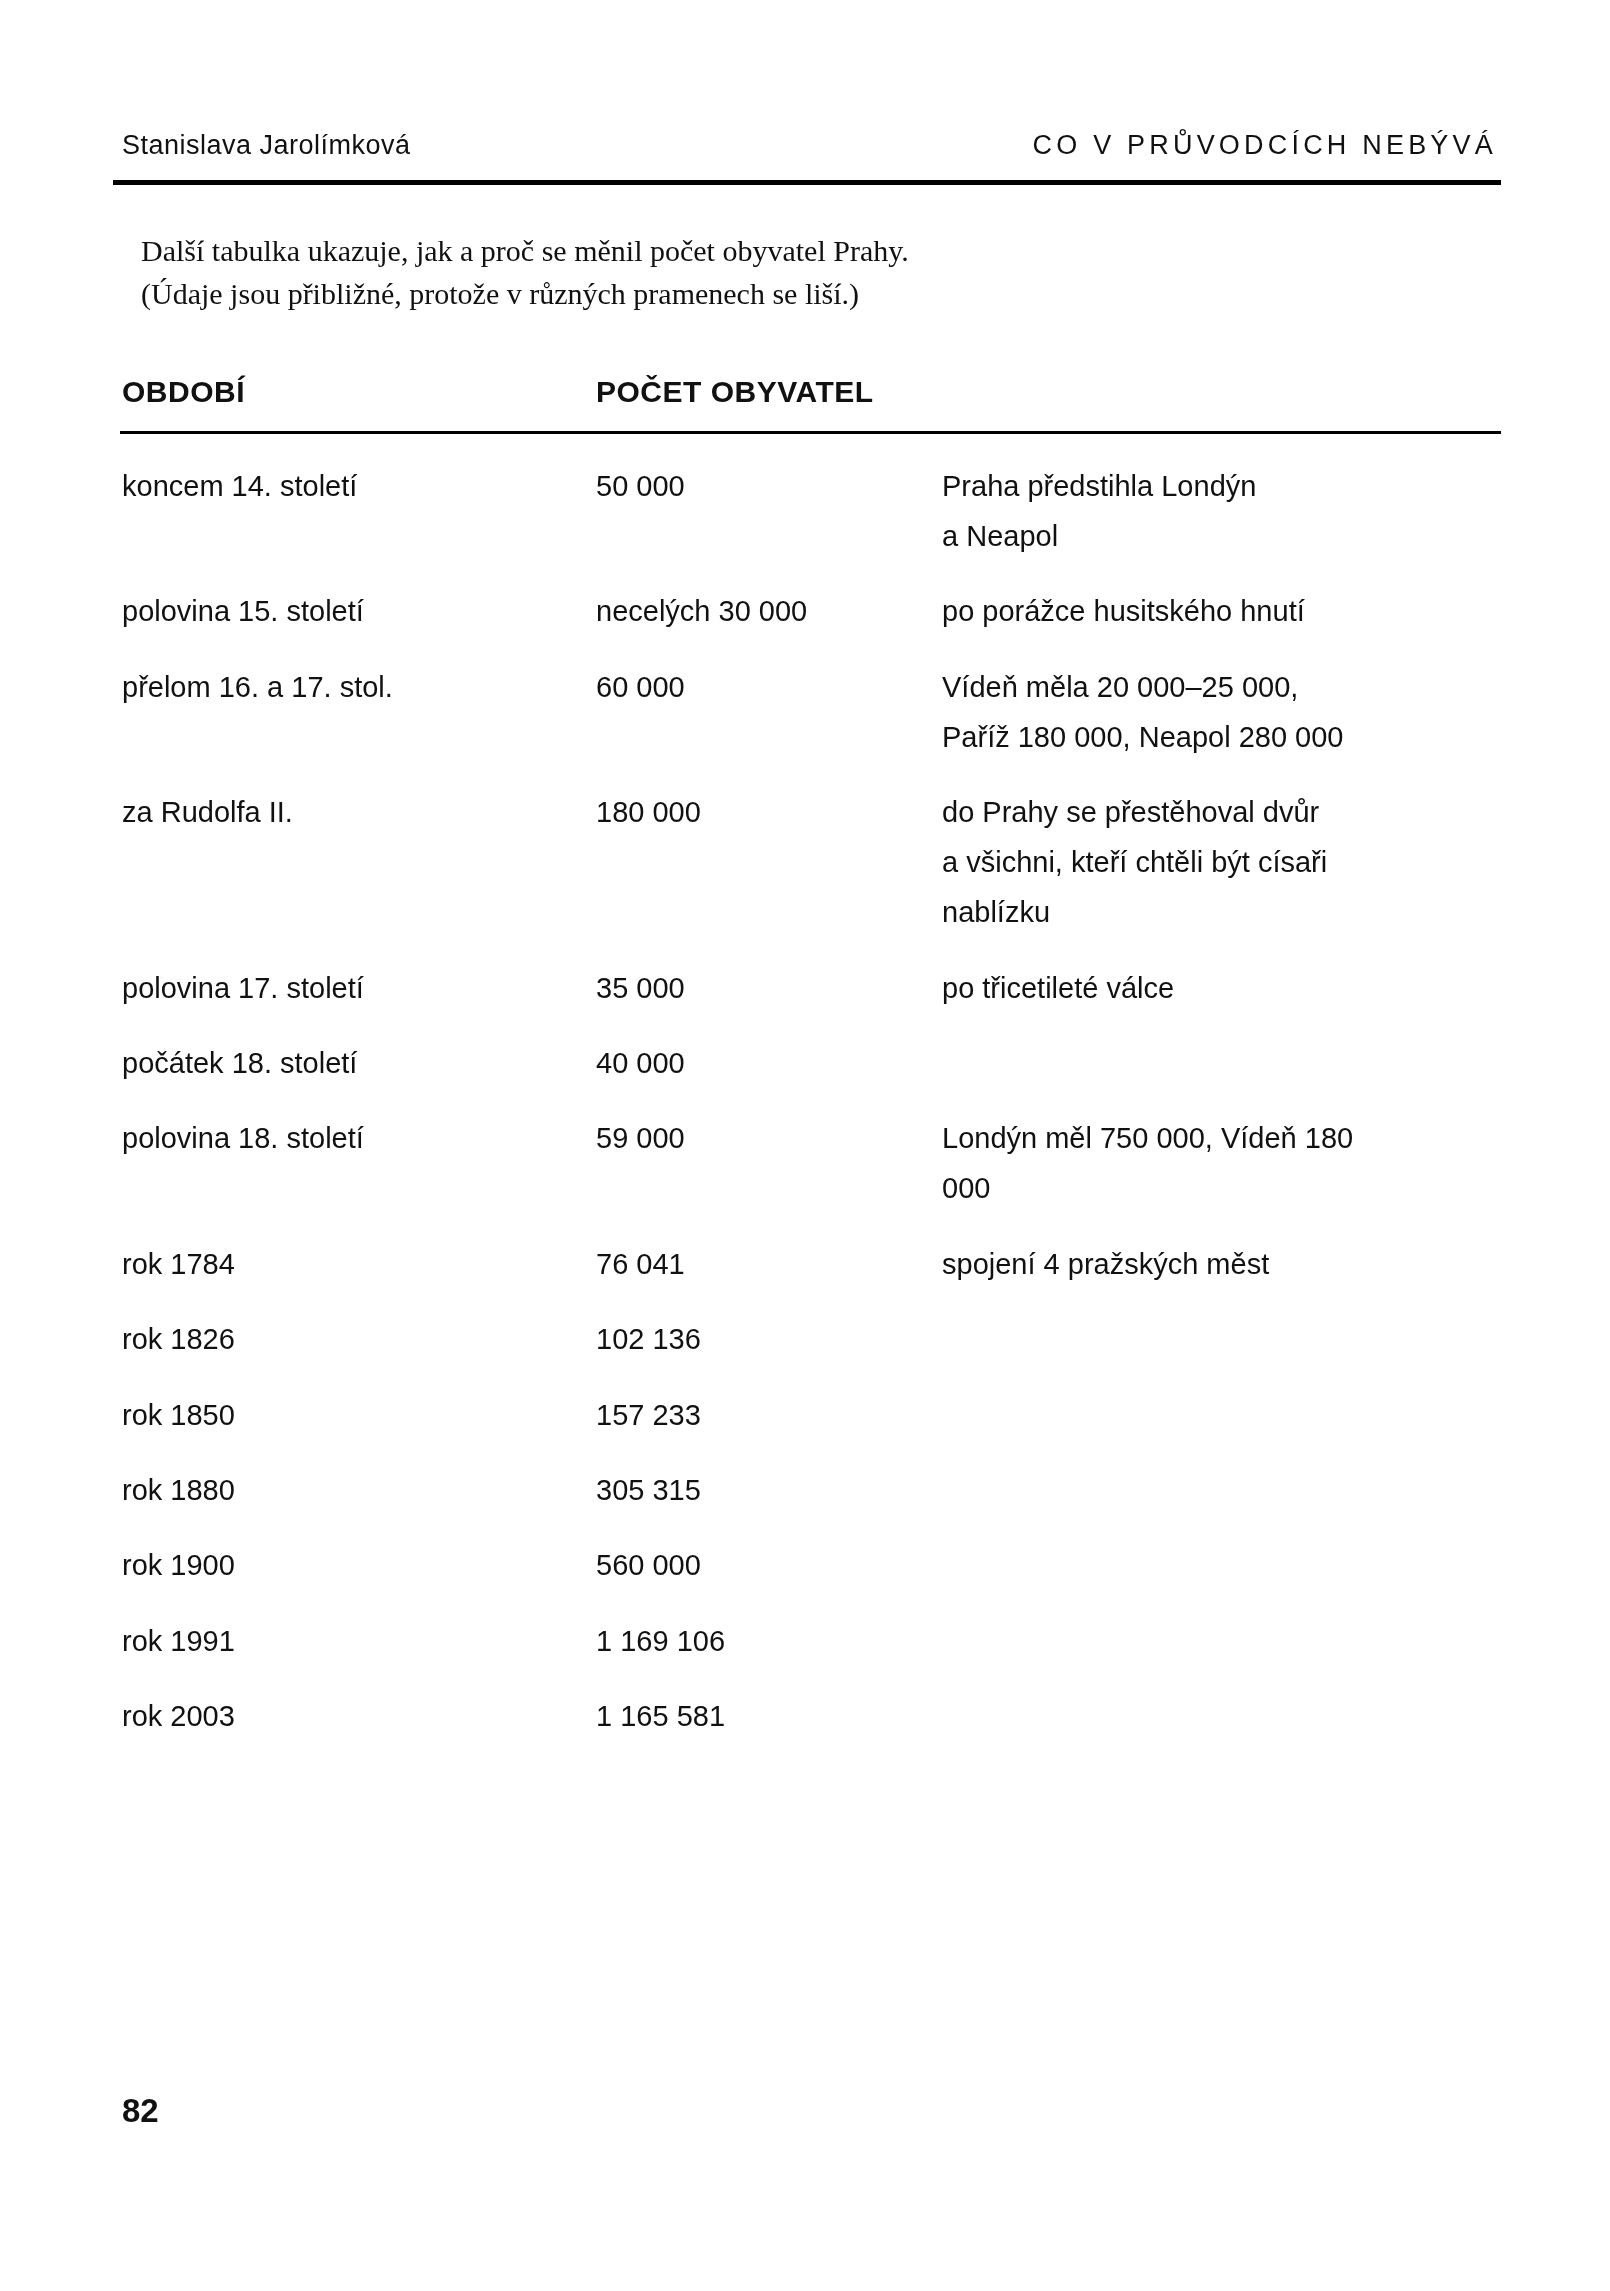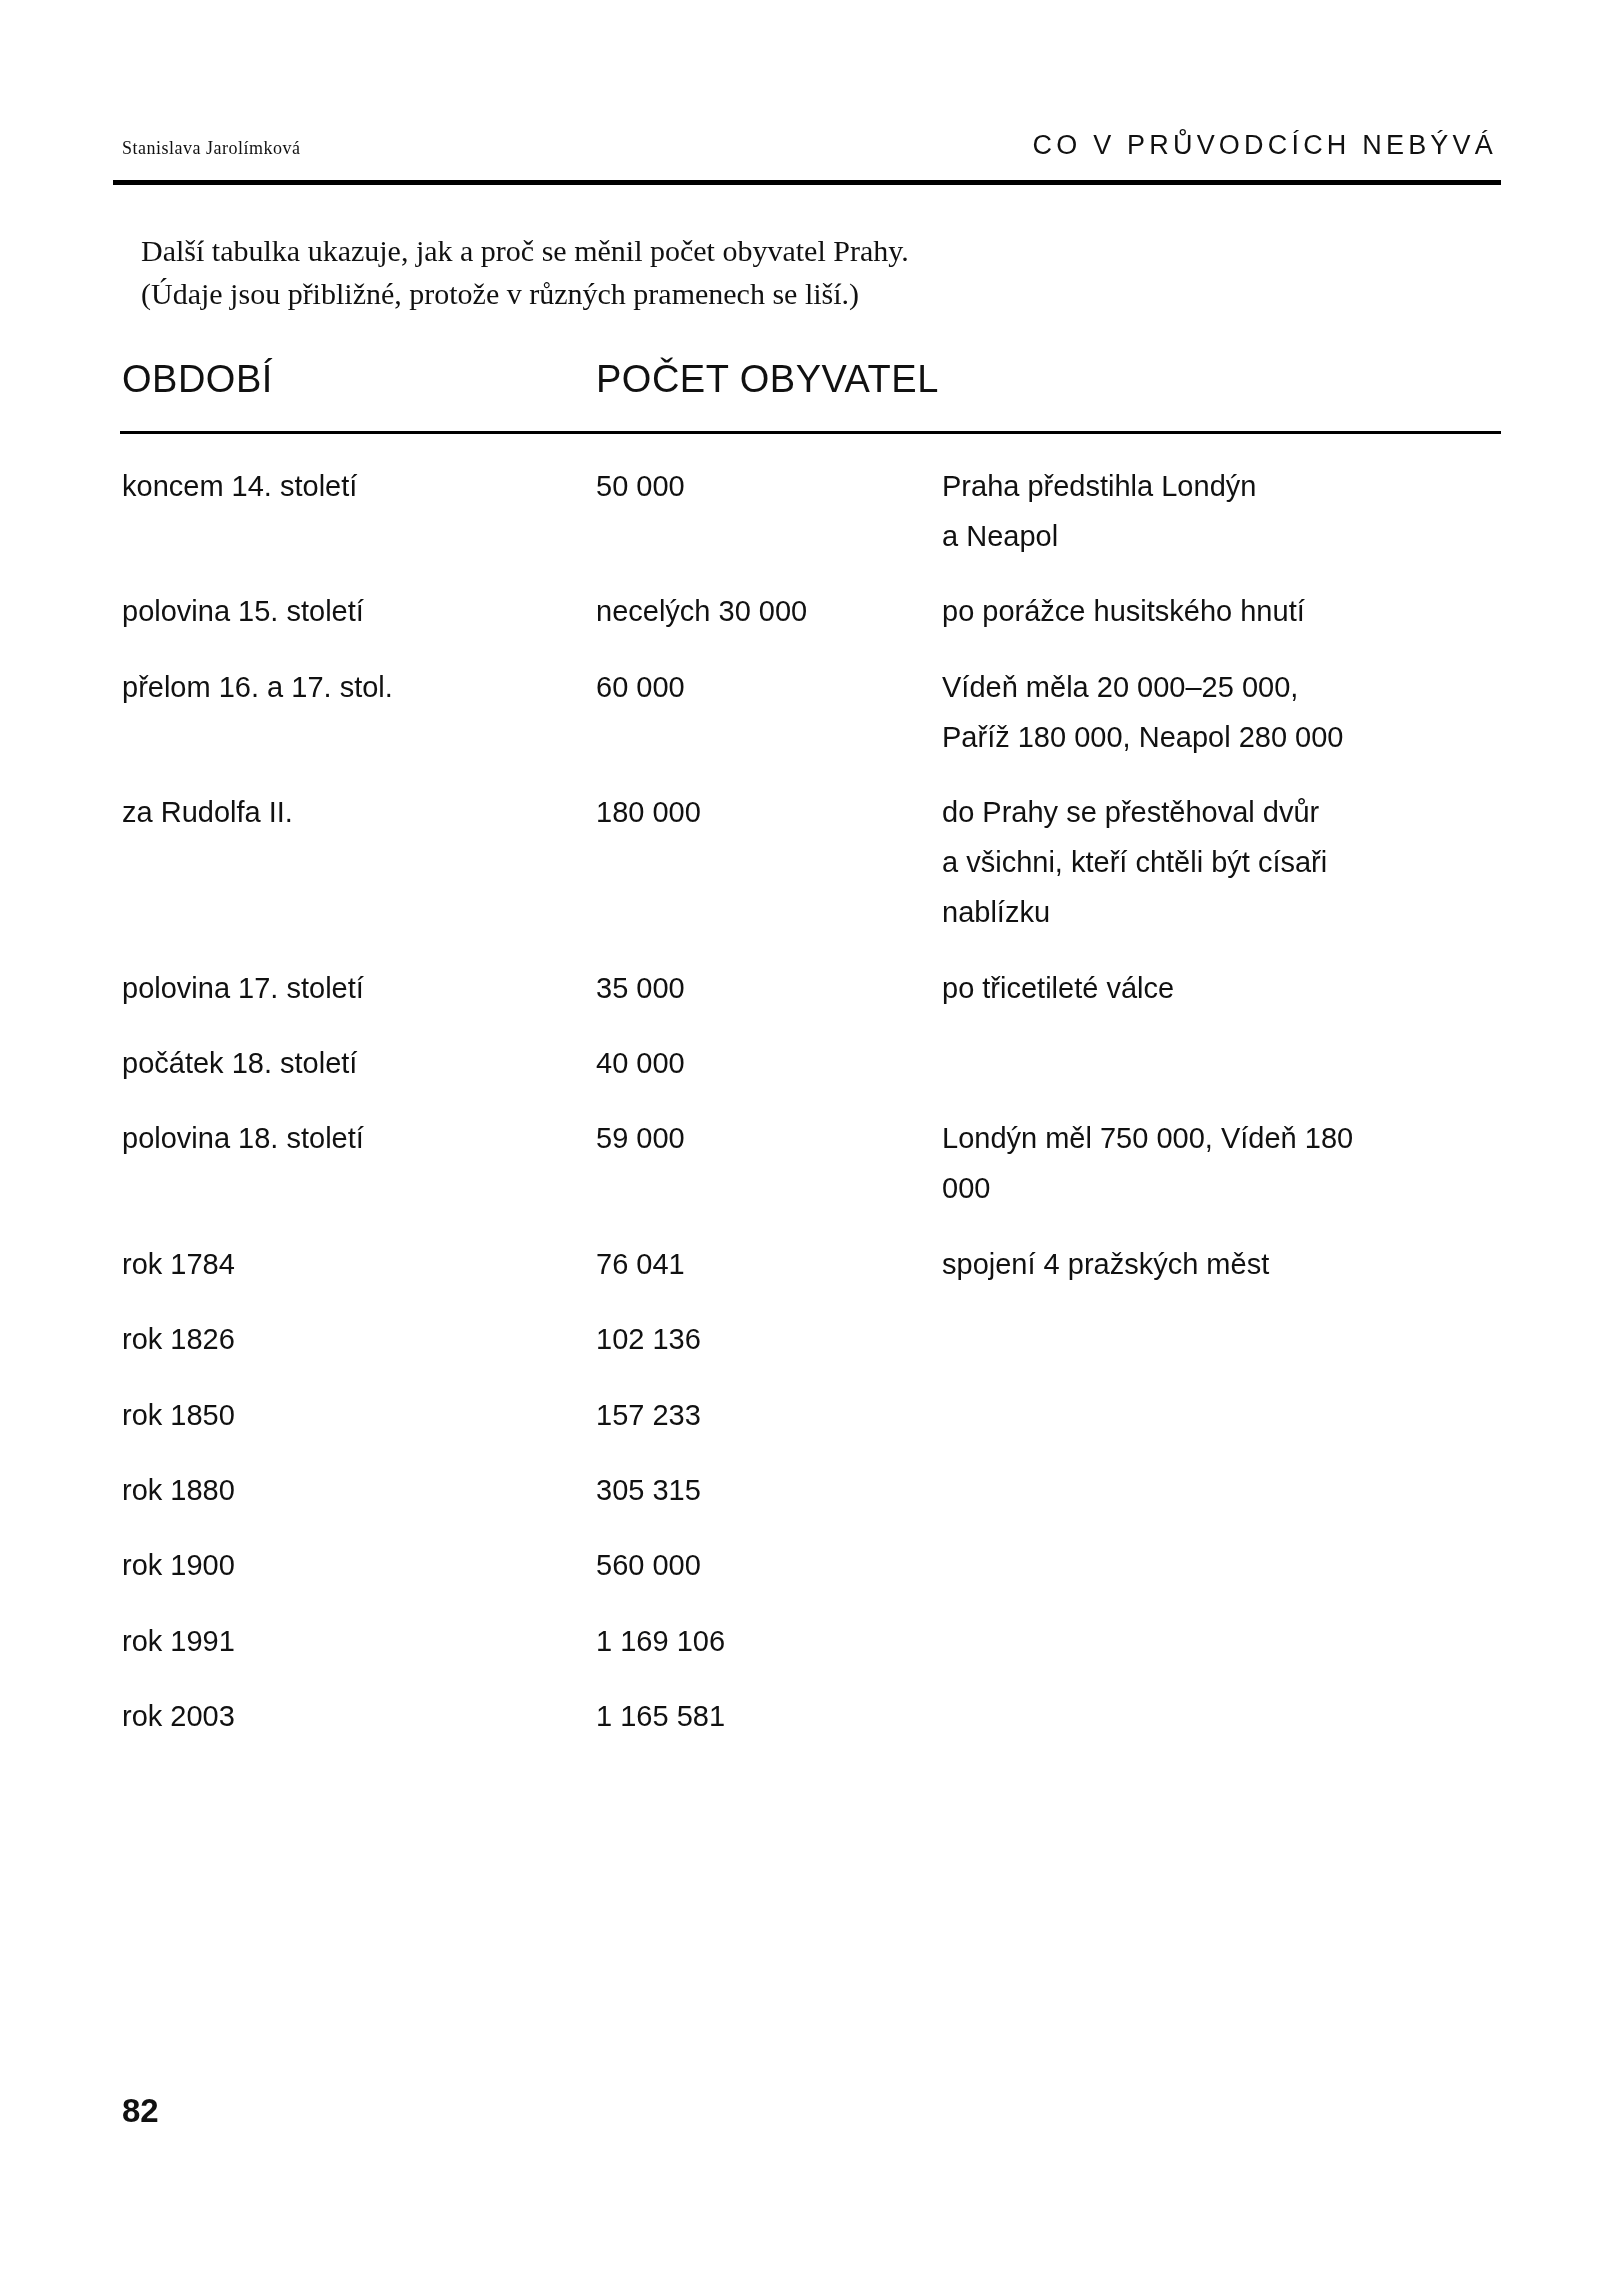--- a/index.html
+++ b/index.html
@@ -20,23 +20,22 @@
   .page-header {
     position: absolute;
     left: 122px;
     width: 1375px;
     top: 130px;
     display: flex;
     justify-content: space-between;
     align-items: baseline;
   }
   .author {
-    font-size: 18px;
+    font-size: 27px;
     letter-spacing: 0.5px;
-    font-family: Liberation Serif, serif;
   }
   .book-title {
     font-size: 27px;
     letter-spacing: 4.2px;
   }
   .rule-top {
     position: absolute;
     left: 113px;
     width: 1388px;
     top: 180px;
@@ -53,26 +52,26 @@
     font-family: "Liberation Serif", serif;
     font-size: 30px;
     line-height: 43px;
     white-space: pre-line;
   }
 
   
   .col-headers {
     position: absolute;
     left: 122px;
-    top: 358px;
+    top: 375px;
     width: 1375px;
     display: grid;
     grid-template-columns: 474px 346px 1fr;
-    font-weight: normal;
-    font-size: 38px;
+    font-weight: bold;
+    font-size: 30px;
     letter-spacing: 0.5px;
   }
   .col-headers .note-col {
     padding-left: 120px;
   }
   .rule-mid {
     position: absolute;
     left: 120px;
     width: 1381px;
     top: 431px;

